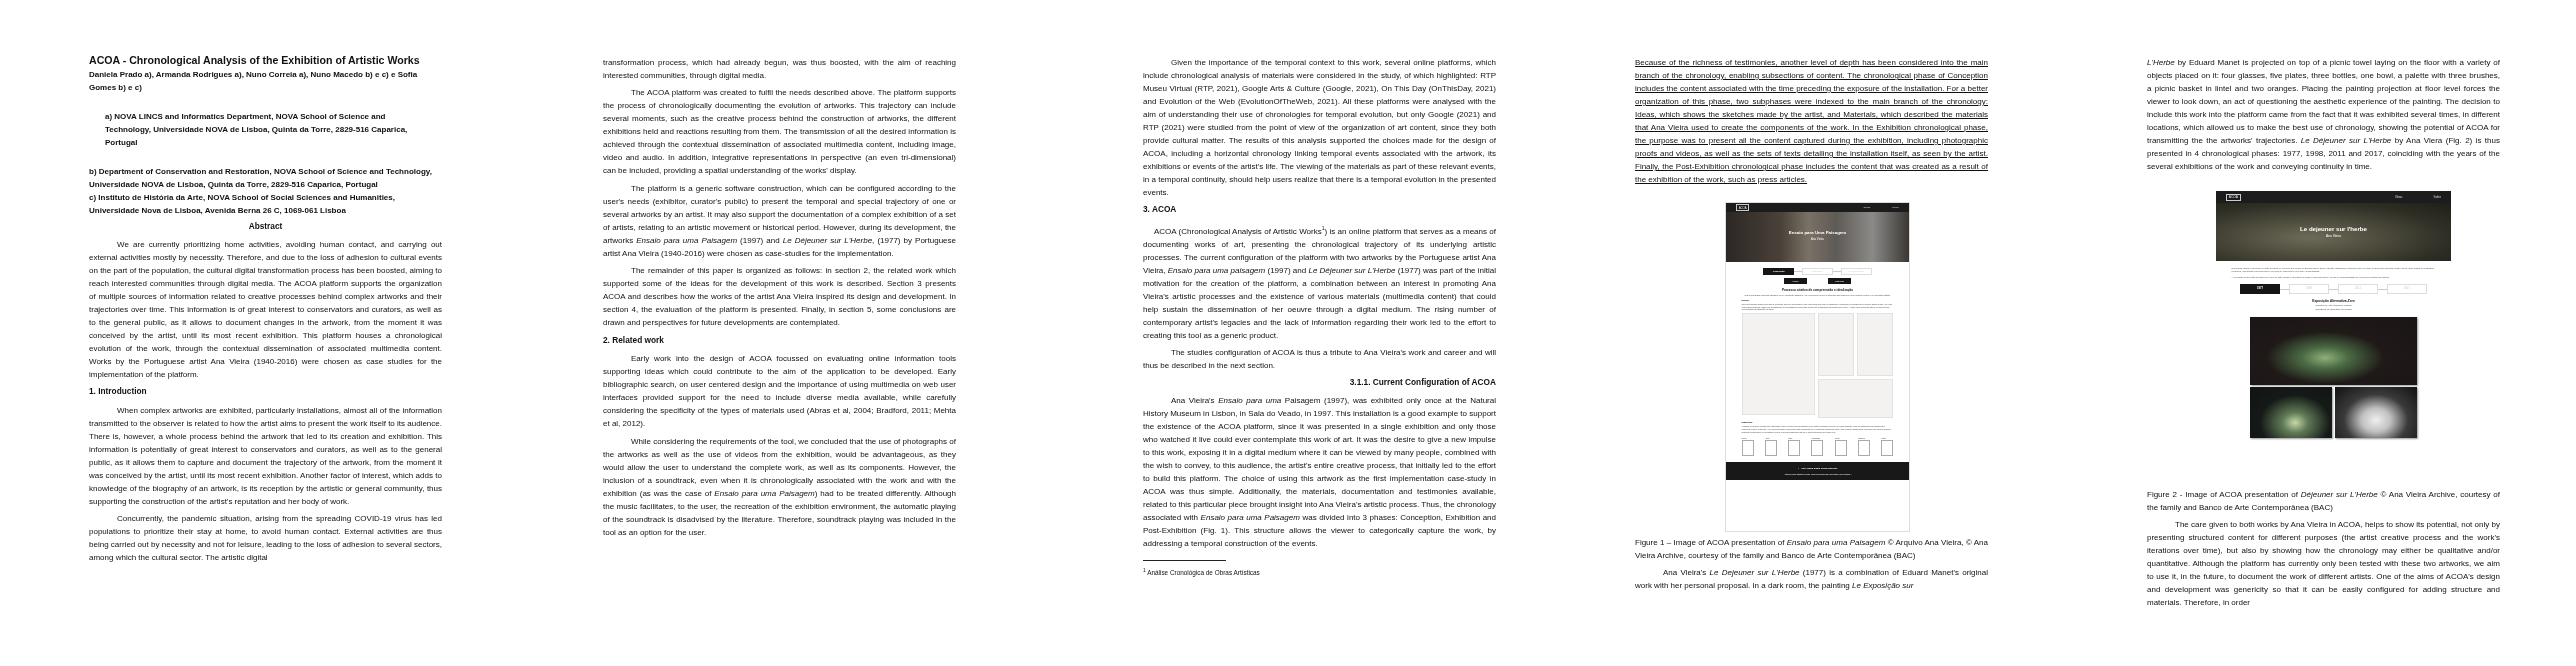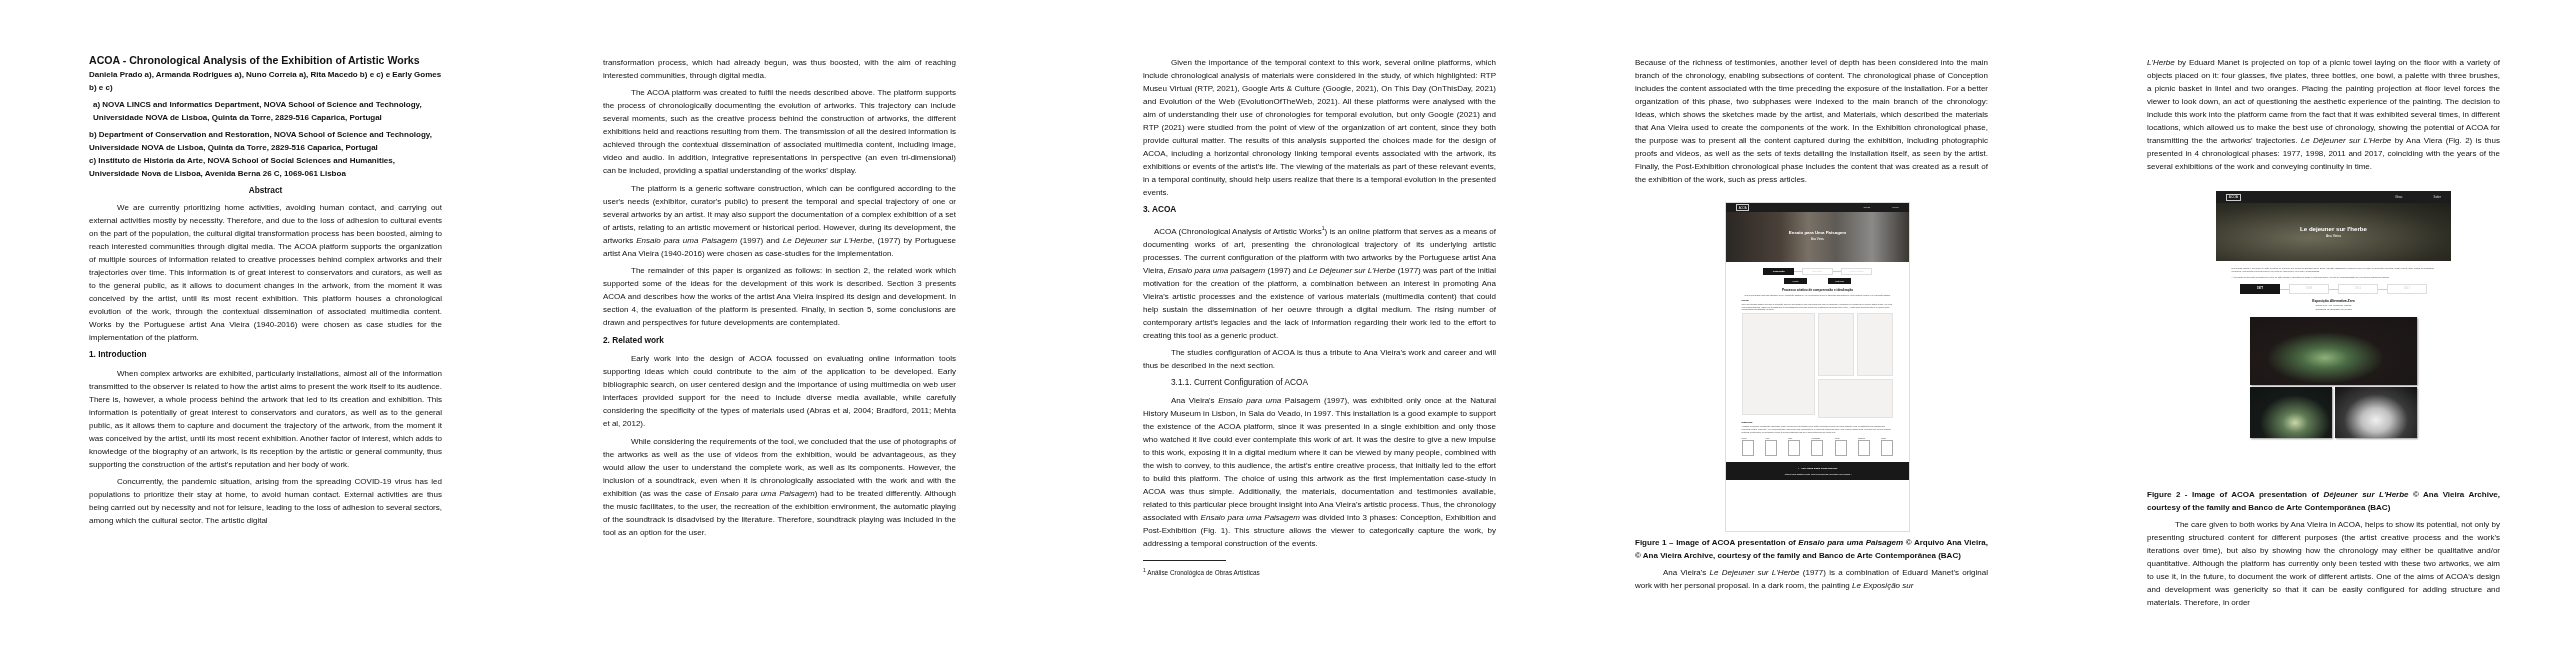--- a/index.html
+++ b/index.html
@@ -7,22 +7,22 @@
          font-family: "Liberation Sans", sans-serif; color: #111; }
   .page { position: absolute; top: 0; height: 667px; width: 515px; background: #fff; }
   .col { position: absolute; width: 353px; font-size: 8px; line-height: 13px; }
   .col p { margin: 0 0 4.4px 0; text-align: justify; }
   .col p.ind { text-indent: 28px; }
   .col p.ind-s { text-indent: 11px; }
   .title { font-size: 10.6px; font-weight: bold; line-height: 16px; margin: 0; }
   .authors, .aff { font-size: 8px; font-weight: bold; line-height: 13px; margin: 0; }
   .abs-h { text-align: center; font-weight: bold; font-size: 8.3px; margin: 3.3px 0 4.4px 0; }
   h2.sec { font-size: 8.3px; font-weight: bold; margin: 3.3px 0 5.6px 0; }
-  h3.sub { font-size: 8.3px; font-weight: normal; margin: 3.3px 0 4.4px 28px; }
-  .caption { text-align: center; font-size: 8px; line-height: 13px; margin: 0 0 5.6px 0; font-weight: bold; }
+  h3.sub { font-size: 8.3px; font-weight: bold; margin: 3.3px 0 4.4px 28px; text-align: right; }
+  .caption { text-align: center; font-size: 8px; line-height: 13px; margin: 0 0 5.6px 0; }
   .footnote-rule { width: 83px; border-top: 0.6px solid #222; margin: 10px 0 3.3px 0; }
   .footnote { font-size: 6.4px; margin: 0; }
   sup { font-size: 5px; }
 
   
   .fig { position: absolute; background: #fff; border: 0.6px solid #ddd; overflow: hidden; }
   .navbar { height: 9px; background: #1c1c1c; display: flex; align-items: center; justify-content: space-between; padding: 0 10px; }
   .nav-logo { color: #eee; border: 0.6px solid #ccc; font-size: 2.8px; padding: 0.6px 1.7px; }
   .nav-links { display: flex; gap: 22px; color: #ddd; font-size: 2.5px; }
   .hero { position: relative; height: 50px; color: #fff; text-align: center; }
@@ -53,22 +53,22 @@
   .photo-row { display: flex; gap: 2.2px; margin-top: 2.2px; }
   .photo-s1 { flex: 1; height: 25.6px; background: radial-gradient(ellipse at 55% 70%,#c8d8a8 0%,#5f7a55 20%,#151a18 55%,#0f1412 100%); box-shadow: 1.1px 1.1px 1.7px #999; }
   .photo-s2 { flex: 1; height: 25.6px; background: radial-gradient(ellipse at 50% 65%,#f0f0f0 0%,#c0c0c0 25%,#3a3a3a 55%,#111 100%); box-shadow: 1.1px 1.1px 1.7px #999; }
 </style>
 </head>
 <body>
 
 <div class="page" style="left:0;">
   <div class="col" style="left:89px; top:52px;">
     <h1 class="title">ACOA - Chronological Analysis of the Exhibition of Artistic Works</h1>
-    <p class="authors" style="text-align:left;">Daniela Prado a), Armanda Rodrigues a), Nuno Correia a), Rita Macedo b) e c)  e Early Gomes b) e c)</p>
-    <p class="aff" style="text-align:left;margin:4px;">a) NOVA LINCS and Informatics Department, NOVA School of Science and Technology, Universidade NOVA de Lisboa, Quinta da Torre, 2829-516 Caparica, Portugal</p>
+    <p class="authors" style="text-align:left;">Daniela Prado a), Armanda Rodrigues a), Nuno Correia a), Nuno Macedo b) e c)  e Sofia Gomes b) e c)</p>
+    <p class="aff" style="text-align:left;margin:16px;">a) NOVA LINCS and Informatics Department, NOVA School of Science and Technology, Universidade NOVA de Lisboa, Quinta da Torre, 2829-516 Caparica, Portugal</p>
     <p class="aff" style="text-align:left;margin:0;">b) Department of Conservation and Restoration, NOVA School of Science and Technology, Universidade NOVA de Lisboa, Quinta da Torre, 2829-516 Caparica, Portugal</p>
     <p class="aff" style="text-align:left;margin:0;">c) Instituto de História da Arte, NOVA School of Social Sciences and Humanities, Universidade Nova de Lisboa, Avenida Berna 26 C, 1069-061 Lisboa</p>
     <div class="abs-h">Abstract</div>
     <p class="ind">We are currently prioritizing home activities, avoiding human contact, and carrying out external activities mostly by necessity. Therefore, and due to the loss of adhesion to cultural events on the part of the population, the cultural digital transformation process has been boosted, aiming to reach interested communities through digital media. The ACOA platform supports the organization of multiple sources of information related to creative processes behind complex artworks and their trajectories over time. This information is of great interest to conservators and curators, as well as to the general public, as it allows to document changes in the artwork, from the moment it was conceived by the artist, until its most recent exhibition. This platform houses a chronological evolution of the work, through the contextual dissemination of associated multimedia content. Works by the Portuguese artist Ana Vieira (1940-2016) were chosen as case studies for the implementation of the platform.</p>
     <h2 class="sec">1.  Introduction</h2>
     <p class="ind">When complex artworks are exhibited, particularly installations, almost all of the information transmitted to the observer is related to how the artist aims to present the work itself to its audience. There is, however, a whole process behind the artwork that led to its creation and exhibition. This information is potentially of great interest to conservators and curators, as well as to the general public, as it allows them to capture and document the trajectory of the artwork, from the moment it was conceived by the artist, until its most recent exhibition. Another factor of interest, which adds to knowledge of the biography of an artwork, is its reception by the artistic or general community, thus supporting the construction of the artist's reputation and her body of work.</p>
     <p class="ind">Concurrently, the pandemic situation, arising from the spreading COVID-19 virus has led populations to prioritize their stay at home, to avoid human contact. External activities are thus being carried out by necessity and not for leisure, leading to the loss of adhesion to several sectors, among which the cultural sector. The artistic digital</p>
   </div>
 </div>
 
@@ -91,21 +91,21 @@
     <p class="ind-s"><span>ACOA (Chronological Analysis of Artistic Works</span><sup>1</sup><span>) is an online platform that serves as a means of documenting works of art, presenting the chronological trajectory of its underlying artistic processes. The current configuration of the platform with two artworks by the Portuguese artist Ana Vieira, </span><i>Ensaio para uma paisagem</i><span> (1997) and </span><i>Le Déjeuner sur L'Herbe</i><span> (1977) was part of the initial motivation for the creation of the platform, a combination between an interest in promoting Ana Vieira's artistic processes and the existence of various materials (multimedia content) that could help sustain the dissemination of her oeuvre through a digital medium. The rising number of contemporary artist's legacies and the lack of information regarding their work led to the effort to creating this tool as a generic product.</span></p>
     <p class="ind">The studies configuration of ACOA is thus a tribute to Ana Vieira's work and career and will thus be described in the next section.</p>
     <h3 class="sub">3.1.1. Current Configuration of ACOA</h3>
     <p class="ind"><span>Ana Vieira's </span><i>Ensaio para uma</i><span> Paisagem (1997), was exhibited only once at the Natural History Museum in Lisbon, in Sala do Veado, in 1997. This installation is a good example to support the existence of the ACOA platform, since it was presented in a single exhibition and only those who watched it live could ever contemplate this work of art. It was the desire to give a new impulse to this work, exposing it in a digital medium where it can be viewed by many people, combined with the wish to convey, to this audience, the artist's entire creative process, that initially led to the effort to build this platform. The choice of using this artwork as the first implementation case-study in ACOA was thus simple. Additionally, the materials, documentation and testimonies available, related to this particular piece brought insight into Ana Vieira's artistic process. Thus, the chronology associated with </span><i>Ensaio para uma Paisagem</i><span> was divided into 3 phases: Conception, Exhibition and Post-Exhibition (Fig. 1). This structure allows the viewer to categorically capture the work, by addressing a temporal construction of the events.</span></p>
     <div class="footnote-rule"></div>
     <p class="footnote"><sup>1</sup><span> Análise Cronológica de Obras Artísticas</span></p>
   </div>
 </div>
 
 <div class="page" style="left:1546px;">
-  <div class="col" style="left:89px; top:56px;">
+  <div class="col" style="left:89px; top:56px;text-decoration:underline;">
     <p>Because of the richness of testimonies, another level of depth has been considered into the main branch of the chronology, enabling subsections of content. The chronological phase of Conception includes the content associated with the time preceding the exposure of the installation. For a better organization of this phase, two subphases were indexed to the main branch of the chronology: Ideas, which shows the sketches made by the artist, and Materials, which described the materials that Ana Vieira used to create the components of the work. In the Exhibition chronological phase, the purpose was to present all the content captured during the exhibition, including photographic proofs and videos, as well as the sets of texts detailing the installation itself, as seen by the artist. Finally, the Post-Exhibition chronological phase includes the content that was created as a result of the exhibition of the work, such as press articles.</p>
   </div>
 
   <div class="fig" style="left:179px; top:202px; width:183px; height:328px;">
     <div class="navbar">
       <span class="nav-logo">ACOA</span>
       <span class="nav-links">
         <span>Obras</span>
         <span>Sobre</span>
       </span>

